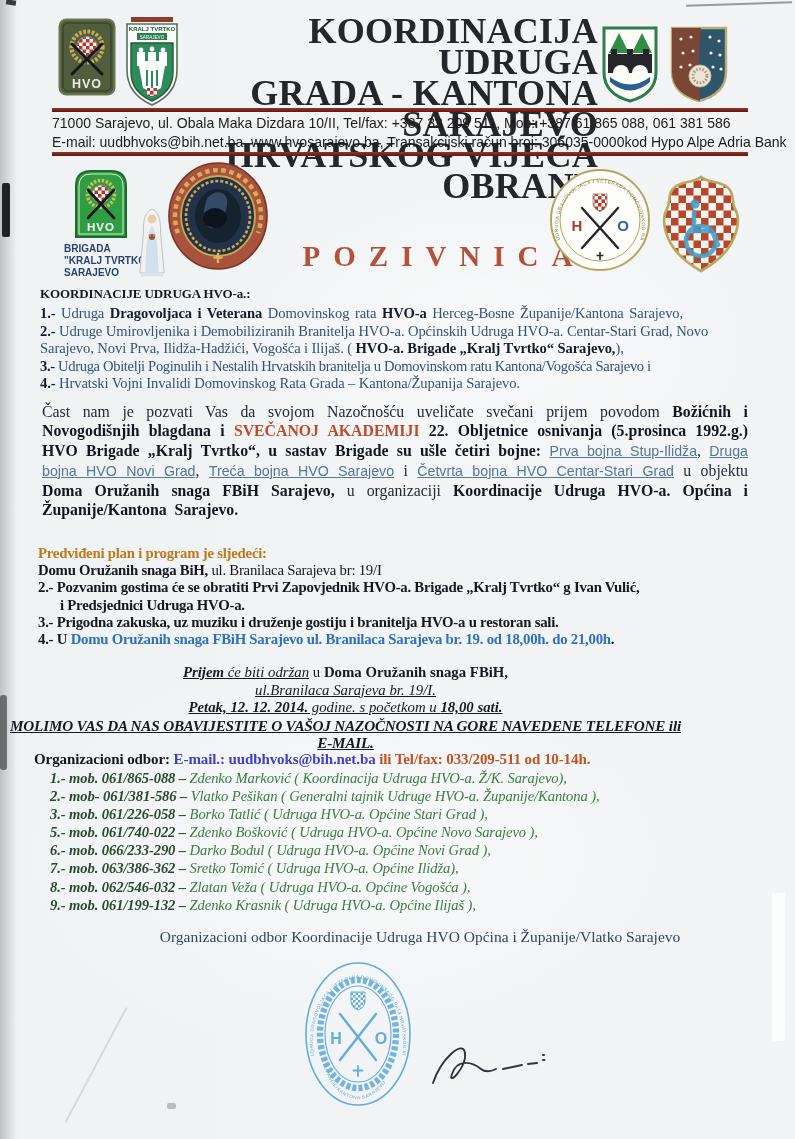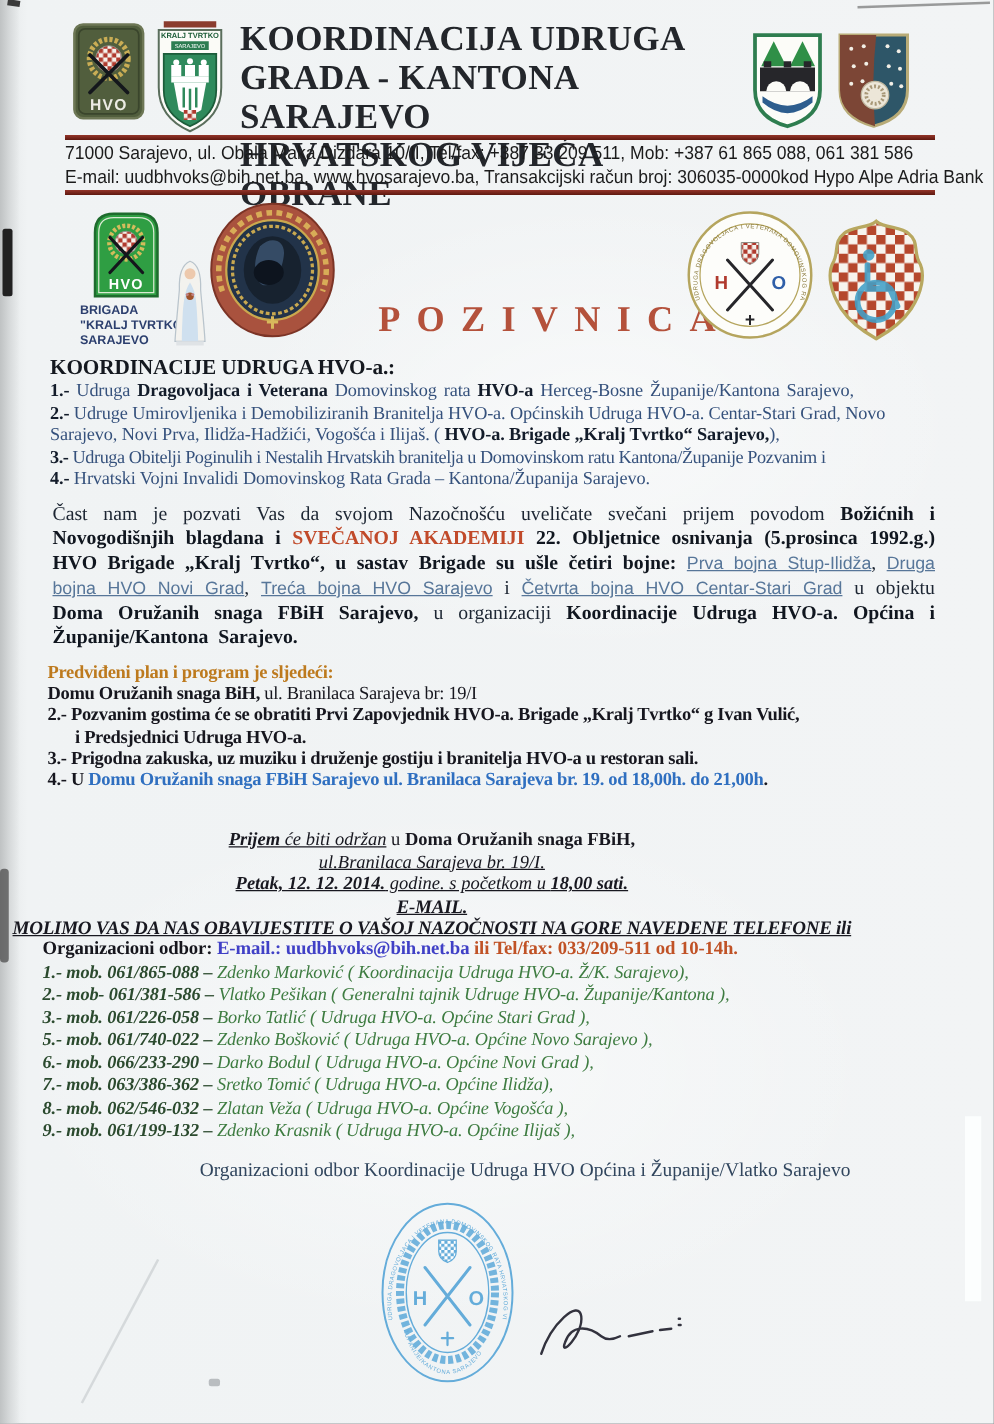--- a/index.html
+++ b/index.html
@@ -7,58 +7,58 @@
     background:
       radial-gradient(420px 260px at 60% 30%, rgba(255,255,255,.55), rgba(255,255,255,0) 70%),
       radial-gradient(500px 300px at 45% 75%, rgba(255,255,255,.5), rgba(255,255,255,0) 70%),
       linear-gradient(90deg,#d9dcdd 0,#e9eced 10px,#f0f3f4 22px,#f2f4f5 100%);
     font-family:"Liberation Serif",serif;color:#1d2633;}
   .abs{position:absolute;}
   .b{font-weight:bold;}
   .it{font-style:italic;}
   .u{text-decoration:underline;}
   
-  .title{left:192px;top:16px;width:406px;text-align:left;font-weight:bold;
-    font-size:28px;line-height:31px;color:#23262b;letter-spacing:.3px;}
+  .title{left:192px;top:16px;width:406px;text-align:right;font-weight:bold;
+    font-size:36px;line-height:31px;color:#23262b;letter-spacing:.3px;}
   .rule{left:52px;width:696px;height:4px;background:linear-gradient(#94352a,#5e180f);}
   .contact{left:52px;width:744px;font-family:"Liberation Sans",sans-serif;font-size:15px;
     color:#1b1b1b;white-space:nowrap;transform:scaleX(.935);transform-origin:left center;}
   .contact-row{display:flex;justify-content:space-between;width:744px;}
   
   .pozivnica{left:276px;top:240px;width:316px;text-align:center;font-size:29px;font-weight:bold;
     letter-spacing:13px;padding-left:10px;color:#b4513b;font-family:"Liberation Serif",serif;}
   .badge-caption{left:64px;top:243px;width:112px;text-align:left;font-family:"Liberation Sans",sans-serif;
     font-size:10px;font-weight:bold;color:#2c3f6e;line-height:12px;}
   
   .koord{left:40px;top:285px;width:712px;font-size:14.6px;line-height:17.4px;color:#35517c;letter-spacing:-.1px;}
-  .koord .hd{font-size:17px;font-weight:bold;color:#14181f;margin-bottom:3px;}
+  .koord .hd{font-size:13px;font-weight:bold;color:#14181f;margin-bottom:3px;}
   .koord .num,.koord .bk{font-weight:bold;color:#131c2a;}
   .koord .w1{word-spacing:2px;}
   .koord .tight{letter-spacing:-.35px;}
   
   .cast{left:42px;top:402px;width:706px;font-size:15.8px;line-height:19.3px;text-align:justify;
     word-spacing:4px;color:#1d2633;}
   .cast .bk{font-weight:bold;color:#10161f;}
   .cast .red{font-weight:bold;color:#c14a2a;}
   .link{font-family:"Liberation Sans",sans-serif;font-size:14.2px;color:#577699;text-decoration:underline;}
   
   .plan{left:38px;top:530px;width:714px;font-size:14.8px;line-height:17.2px;font-weight:bold;
     color:#16161e;letter-spacing:-.25px;}
-  .plan .hd{color:#bd7a1e;}
+  .plan .hd{color:#bd7a1e;margin-top:15px;}
   .plan .blue{color:#2f6fc0;}
   .plan .ind{padding-left:22px;}
   
   .recep{left:0;top:664px;width:691px;text-align:center;font-size:14.8px;line-height:17.6px;color:#181820;}
   .recep .big{font-size:15.2px;font-weight:bold;font-style:italic;text-decoration:underline;letter-spacing:-.2px;}
   
   .orga{left:34px;top:751px;width:740px;font-size:15px;font-weight:bold;color:#15151c;letter-spacing:-.1px;}
   .orga .mail{color:#4040c6;}
   .orga .tel{color:#c05226;}
   .members{left:34px;top:769px;width:730px;font-size:14.6px;line-height:18.1px;font-style:italic;letter-spacing:-.1px;}
-  .members .ph{font-weight:bold;color:#2b4a2e;}
+  .members .ph{font-weight:bold;color:#2b4a2e;margin-left:16px;}
   .members .nm{color:#3e7c41;}
   .footerline{left:90px;top:928px;width:660px;text-align:center;font-size:15.5px;color:#31465e;}
   
   .art{pointer-events:none;}
   svg text{font-family:"Liberation Sans",sans-serif;}
 </style>
 </head>
 <body>
 
 <div class="page">
@@ -245,43 +245,43 @@
         <path d="M38,39 L38,58 L56,58 L62,72"></path>
         <circle cx="45" cy="68" r="15"></circle>
       </g>
     </svg>
   </div>
 
   <div class="abs koord">
     <div class="hd">KOORDINACIJE UDRUGA HVO-a.:</div>
     <div class="w1"><span class="num">1.- </span><span>Udruga </span><span class="bk">Dragovoljaca i Veterana</span><span> Domovinskog rata </span><span class="bk">HVO-a</span><span> Herceg-Bosne Županije/Kantona Sarajevo,</span></div>
     <div><span class="num">2.- </span><span>Udruge Umirovljenika i Demobiliziranih Branitelja HVO-a. Općinskih Udruga HVO-a. Centar-Stari Grad, Novo Sarajevo, Novi Prva, Ilidža-Hadžići, Vogošća i Ilijaš. ( </span><span class="bk">HVO-a. Brigade „Kralj Tvrtko“ Sarajevo,</span><span>),</span></div>
-    <div class="tight"><span class="num">3.- </span><span>Udruga Obitelji Poginulih i Nestalih Hrvatskih branitelja u Domovinskom ratu Kantona/Županije Pozvanim i</span></div>
+    <div class="tight"><span class="num">3.- </span><span>Udruga Obitelji Poginulih i Nestalih Hrvatskih branitelja u Domovinskom ratu Kantona/Vogošća Sarajevo i</span></div>
     <div><span class="num">4.- </span><span>Hrvatski Vojni Invalidi Domovinskog Rata Grada – Kantona/Županija Sarajevo.</span></div>
   </div>
 
   <div class="abs cast">
     <span>Čast nam je pozvati Vas da svojom Nazočnošću uveličate svečani prijem povodom </span><span class="bk">Božićnih i Novogodišnjih blagdana</span><span class="bk"> i </span><span class="red">SVEČANOJ AKADEMIJI</span><span class="bk"> 22. Obljetnice osnivanja (5.prosinca 1992.g.) HVO Brigade „Kralj Tvrtko“, u sastav Brigade su ušle četiri bojne: </span><span class="link">Prva bojna Stup-Ilidža</span><span>, </span><span class="link">Druga bojna HVO Novi Grad</span><span>, </span><span class="link">Treća bojna HVO Sarajevo</span><span> i </span><span class="link">Četvrta bojna HVO Centar-Stari Grad</span><span> u objektu </span><span class="bk">Doma Oružanih snaga FBiH Sarajevo,</span><span> u organizaciji </span><span class="bk">Koordinacije Udruga HVO-a. Općina i Županije/Kantona Sarajevo.</span>
   </div>
 
   <div class="abs plan">
     <div class="hd">Predviđeni plan i program je sljedeći:</div>
     <div><span>Domu Oružanih snaga BiH,</span><span style="font-weight:normal"> ul. Branilaca Sarajeva br: 19/I</span></div>
     <div><span>2.- Pozvanim gostima će se obratiti Prvi Zapovjednik HVO-a. Brigade „Kralj Tvrtko“ g Ivan Vulić,</span></div>
     <div class="ind"><span>i Predsjednici Udruga HVO-a.</span></div>
     <div><span>3.- Prigodna zakuska, uz muziku i druženje gostiju i branitelja HVO-a u restoran sali.</span></div>
     <div><span>4.- U </span><span class="blue">Domu Oružanih snaga FBiH Sarajevo ul. Branilaca Sarajeva br. 19. od 18,00h. do 21,00h</span><span>.</span></div>
   </div>
 
   <div class="abs recep">
     <div><span class="u it"><span class="b">Prijem</span><span> će biti održan</span></span><span> u </span><span class="b">Doma Oružanih snaga FBiH,</span></div>
     <div><span class="u it">ul.Branilaca Sarajeva br. 19/I.</span></div>
     <div><span class="u it"><span class="b">Petak, 12. 12. 2014.</span><span> godine. s početkom u </span><span class="b">18,00 sati.</span></span></div>
+    <div class="big">MOLIMO VAS DA NAS OBAVIJESTITE O VAŠOJ NAZOČNOSTI NA GORE NAVEDENE TELEFONE ili</div>
     <div class="big">E-MAIL.</div>
-    <div class="big">MOLIMO VAS DA NAS OBAVIJESTITE O VAŠOJ NAZOČNOSTI NA GORE NAVEDENE TELEFONE ili</div>
   </div>
 
   <div class="abs orga">
     <span>Organizacioni odbor:  </span><span class="mail">E-mail.: uudbhvoks@bih.net.ba </span><span class="tel">ili Tel/fax: 033/209-511 od 10-14h.</span>
   </div>
 
   <div class="abs members">
     <div><span class="ph">1.- mob. 061/865-088 – </span><span class="nm">Zdenko Marković ( Koordinacija Udruga HVO-a. Ž/K. Sarajevo),</span></div>
     <div><span class="ph">2.- mob- 061/381-586 – </span><span class="nm">Vlatko Pešikan ( Generalni tajnik Udruge HVO-a. Županije/Kantona ),</span></div>
     <div><span class="ph">3.- mob. 061/226-058 – </span><span class="nm">Borko Tatlić ( Udruga HVO-a. Općine Stari Grad ),</span></div>

